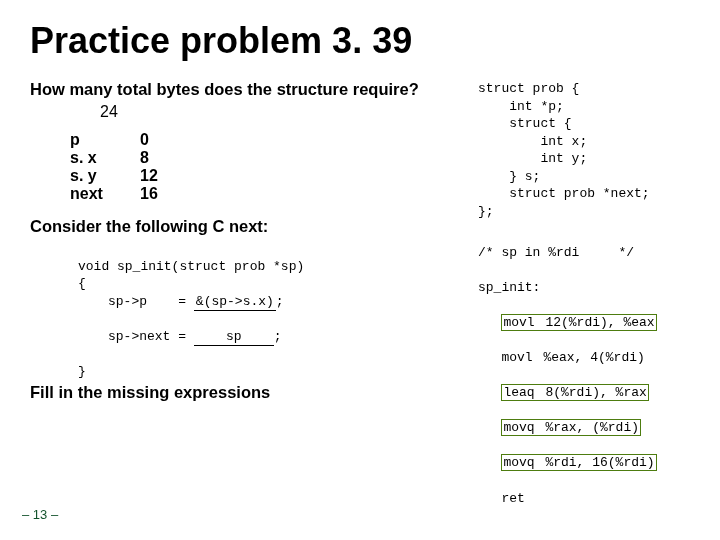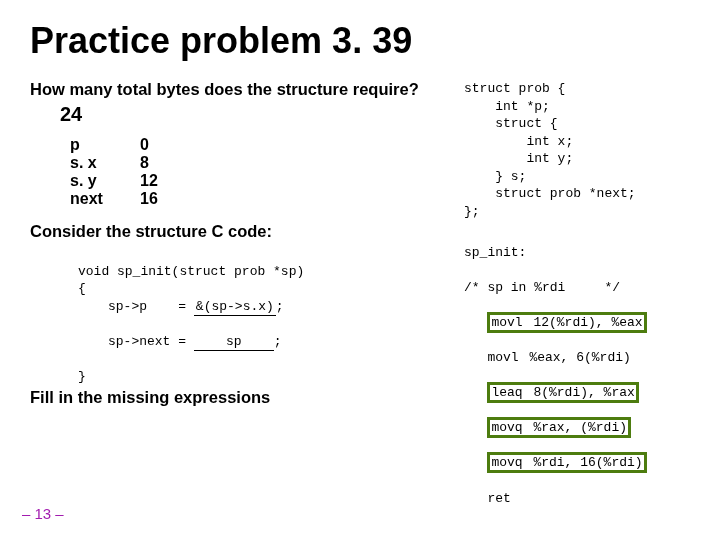--- a/index.html
+++ b/index.html
@@ -13,37 +13,37 @@
     color: #000;
     position: relative;
   }
   .title {
     font-size: 36px;
     font-weight: bold;
     margin-bottom: 18px;
   }
   .main-row {
     display: flex;
-    gap: 14px;
+    gap: 28px;
   }
   .left-col {
     flex: 0 0 420px;
   }
   .right-col {
     flex: 1;
   }
   .question {
     font-size: 16.5px;
     font-weight: bold;
     margin-bottom: 4px;
   }
   .answer-indent {
-    margin-left: 30px;
-    font-size: 20px;
-    font-weight: bold;
+    margin-left: 70px;
+    font-size: 16px;
+    font-weight: normal;
     margin-bottom: 10px;
   }
   .field-table {
     margin-left: 40px;
     margin-bottom: 14px;
   }
   .field-row {
     display: flex;
   }
   .field-name {
@@ -74,39 +74,39 @@
     text-align: center;
     padding: 0 2px;
   }
   .fill-blank::after {
     content: "";
     position: absolute;
     left: 0; right: 0; bottom: -1px;
     border-bottom: 1.2px solid #000;
   }
   .boxed {
-    border: 3px solid #4d7c0f;
+    border: 1px solid #4d7c0f;
     padding: 0 1px;
     display: inline;
   }
   .asm-block {
     font-family: "Courier New", monospace;
     font-size: 13px;
     white-space: pre;
     line-height: 1.35;
     margin-top: 6px;
   }
   .asm-line { display: block; }
   .asm-mnem { display: inline-block; width: 42px; }
   .page-foot {
     position: absolute;
     left: 22px;
     bottom: 18px;
-    font-size: 15px;
-    color: #a21caf;
+    font-size: 13px;
+    color: #14532d;
   }
   .fill-text-line {
     display: block;
     margin-left: 30px;
   }
   .cframe {
     margin-left: 48px;
     margin-bottom: 3px;
   }
 </style>
@@ -133,21 +133,21 @@
       <div class="field-row">
         <div class="field-name">s. y</div>
         <div class="field-val">12</div>
       </div>
       <div class="field-row">
         <div class="field-name">next</div>
         <div class="field-val">16</div>
       </div>
     </div>
 
-    <div class="question">Consider the structure C code:</div>
+    <div class="question">Consider the following C next:</div>
 
     <div class="code-block cframe">
 <span>void sp_init(struct prob *sp)</span>
 <span>{</span>
 <span class="fill-text-line"><span>sp-&gt;p    = </span><span class="fill-blank">&amp;(sp-&gt;s.x)</span><span>;</span></span>
 <span class="fill-text-line"><span>sp-&gt;next = </span><span class="fill-blank">sp</span><span>;</span></span>
 <span>}</span></div>
 
     <div class="question">Fill in the missing expressions</div>
 
@@ -157,24 +157,24 @@
     <div class="struct-code">struct prob {
     int *p;
     struct {
         int x;
         int y;
     } s;
     struct prob *next;
 };</div>
 
     <div class="asm-block">
+<span class="asm-line">/* sp in %rdi     */</span>
 <span class="asm-line">sp_init:</span>
-<span class="asm-line">/* sp in %rdi     */</span>
 <span class="asm-line">   <span class="boxed"><span class="asm-mnem">movl</span><span>12(%rdi), %eax</span></span></span>
-<span class="asm-line">   <span class="asm-mnem">movl</span><span>%eax, 6(%rdi)</span></span>
+<span class="asm-line">   <span class="asm-mnem">movl</span><span>%eax, 4(%rdi)</span></span>
 <span class="asm-line">   <span class="boxed"><span class="asm-mnem">leaq</span><span>8(%rdi), %rax</span></span></span>
 <span class="asm-line">   <span class="boxed"><span class="asm-mnem">movq</span><span>%rax, (%rdi)</span></span></span>
 <span class="asm-line">   <span class="boxed"><span class="asm-mnem">movq</span><span>%rdi, 16(%rdi)</span></span></span>
 <span class="asm-line">   <span class="asm-mnem">ret</span></span></div>
   </div>
 </div>
 
 <div class="page-foot">– 13 –</div>
 
 </body></html>

